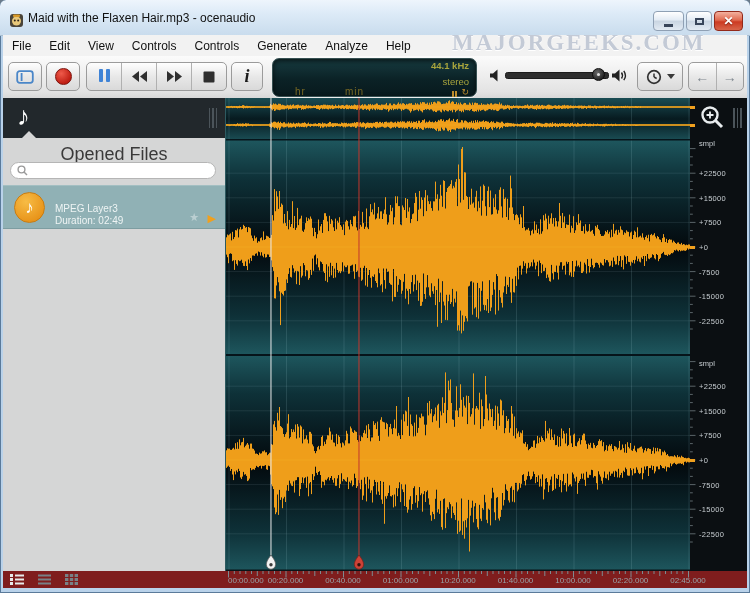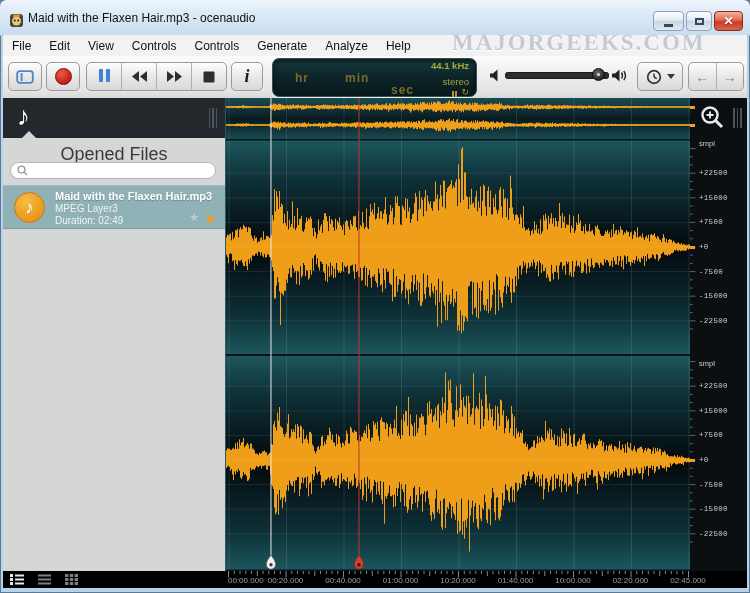--- a/index.html
+++ b/index.html
@@ -34,21 +34,21 @@
   .rec-dot{width:15px;height:15px;border-radius:50%;background:radial-gradient(circle at 35% 30%,#ef5a4a,#c01f14 70%);border:1px solid #7c120c;}
   .pause-bars span{display:inline-block;width:4px;height:13px;background:#3f83d6;margin:0 1.5px;border-radius:1px;}
   .info-i{font-family:"Liberation Serif",serif;font-style:italic;font-weight:bold;font-size:18px;color:#1a1a1a;}
   
   .timedisp{position:absolute;left:269px;top:2px;width:203px;height:37px;border-radius:7px;
     background:linear-gradient(180deg,#173b40 0%,#0b2226 55%,#081a1d 100%);
     border:1px solid #365052;box-shadow:inset 0 2px 5px rgba(0,0,0,.65),0 1px 0 rgba(255,255,255,.55);}
   .td-digits{position:absolute;left:7px;top:0px;font-family:"DejaVu Sans Mono",monospace;font-weight:bold;font-size:23px;white-space:nowrap;}
   .td-dim{color:#254549;}
   .td-bright{color:#f2a51f;text-shadow:0 0 5px rgba(242,165,31,.45);}
-  .td-unit{position:absolute;top:12px;font-size:12px;font-weight:bold;color:#7a6a24;letter-spacing:1px;}
+  .td-unit{position:absolute;top:27px;font-size:10px;font-weight:normal;color:#7a6a24;letter-spacing:1px;}
   .td-right{position:absolute;right:7px;top:2px;text-align:right;line-height:10px;}
   .td-rate{font-size:9.5px;font-weight:bold;color:#a8a43c;}
   .td-stereo{font-size:9.5px;color:#a8a43c;margin-top:6px;}
   .td-ind{display:flex;justify-content:flex-end;align-items:center;height:10px;}
   .ind-pause span{display:inline-block;width:2px;height:6px;background:#bd8d2e;margin-left:1.5px;}
   .ind-loop{color:#bd8d2e;font-size:9px;margin-left:4px;line-height:6px;}
   
   .vol-track{position:absolute;left:502px;top:16px;width:102px;height:5px;background:#2e2e2e;border-radius:2.5px;border:1px solid #1c1c1c;}
   .vol-knob{position:absolute;left:86px;top:-5px;width:13px;height:13px;border-radius:50%;
     background:radial-gradient(circle at 40% 35%,#6a6a6a,#222 75%);border:1px solid #101010;box-sizing:border-box;}
@@ -73,26 +73,26 @@
     display:flex;align-items:center;justify-content:center;color:#fff;font-size:17px;box-sizing:border-box;}
   .file-name{position:absolute;left:52px;top:4px;font-size:11px;font-weight:bold;color:#fff;text-shadow:0 1px 1px rgba(0,0,0,.25);white-space:nowrap;}
   .file-format{position:absolute;left:52px;top:17px;font-size:10px;color:#eef4f4;}
   .file-duration{position:absolute;left:52px;top:29px;font-size:10px;color:#eef4f4;}
   .file-star{position:absolute;right:26px;bottom:4px;font-size:11px;color:rgba(255,255,255,.38);}
   .file-play{position:absolute;right:9px;bottom:3px;font-size:11px;color:#f0a01e;}
   
   .wavearea{position:absolute;left:225px;top:98px;width:465px;height:473px;border-left:1px solid #2e5a60;box-sizing:border-box;}
   
   .scalecol{position:absolute;left:690px;top:98px;width:57px;height:473px;background:#0b0f12;}
-  .scale-label{position:absolute;left:9px;font-size:7.5px;color:#c8ced2;transform:translateY(-50%);letter-spacing:.3px;font-family:Liberation Mono, monospace;}
+  .scale-label{position:absolute;left:9px;font-size:7.5px;color:#c8ced2;transform:translateY(-50%);letter-spacing:.3px;}
   .scale-unit{position:absolute;left:9px;font-size:7.5px;color:#c8ced2;transform:translateY(-50%);}
   .zero-nub{position:absolute;left:0;width:5px;height:3px;background:#f0a01e;}
   .col-grip{right:5px;top:10px;}
   
-  .bottombar{position:absolute;left:3px;top:571px;width:744px;height:17px;background:#000000;}
+  .bottombar{position:absolute;left:3px;top:571px;width:744px;height:17px;background:#7f1d1d;}
   .view-icons{position:absolute;left:7px;top:3px;display:flex;gap:14px;}
   .time-label{position:absolute;top:5px;font-size:8px;color:#98a2a8;transform:translateX(-50%);white-space:nowrap;}
   .time-label.first{transform:none;}
 </style>
 </head>
 <body>
 
 <div id="win">
 
   <div class="titlebar">
@@ -217,21 +217,20 @@
     <div class="searchbox">
       <svg class="search-glass" width="11" height="11" viewBox="0 0 11 11">
         <circle cx="4.5" cy="4.5" r="3.4" fill="none" stroke="#9a9a9a" stroke-width="1.4"></circle>
         <line x1="7" y1="7" x2="10" y2="10" stroke="#9a9a9a" stroke-width="1.4"></line>
       </svg>
     </div>
     <div class="file-item">
       <span class="file-badge">
           <span>♪</span>
         </span>
-      <span class="file-name">Maid with the Flaxen Hair.mp3</span>
       <span class="file-format">MPEG Layer3</span>
       <span class="file-duration">Duration: 02:49</span>
       <span class="file-star">★</span>
       <span class="file-play">▶</span>
     </div>
   </div>
 
   <div class="wavearea">
     <svg id="wave-svg" width="464" height="473" viewBox="0 0 464 473">
         <defs>

